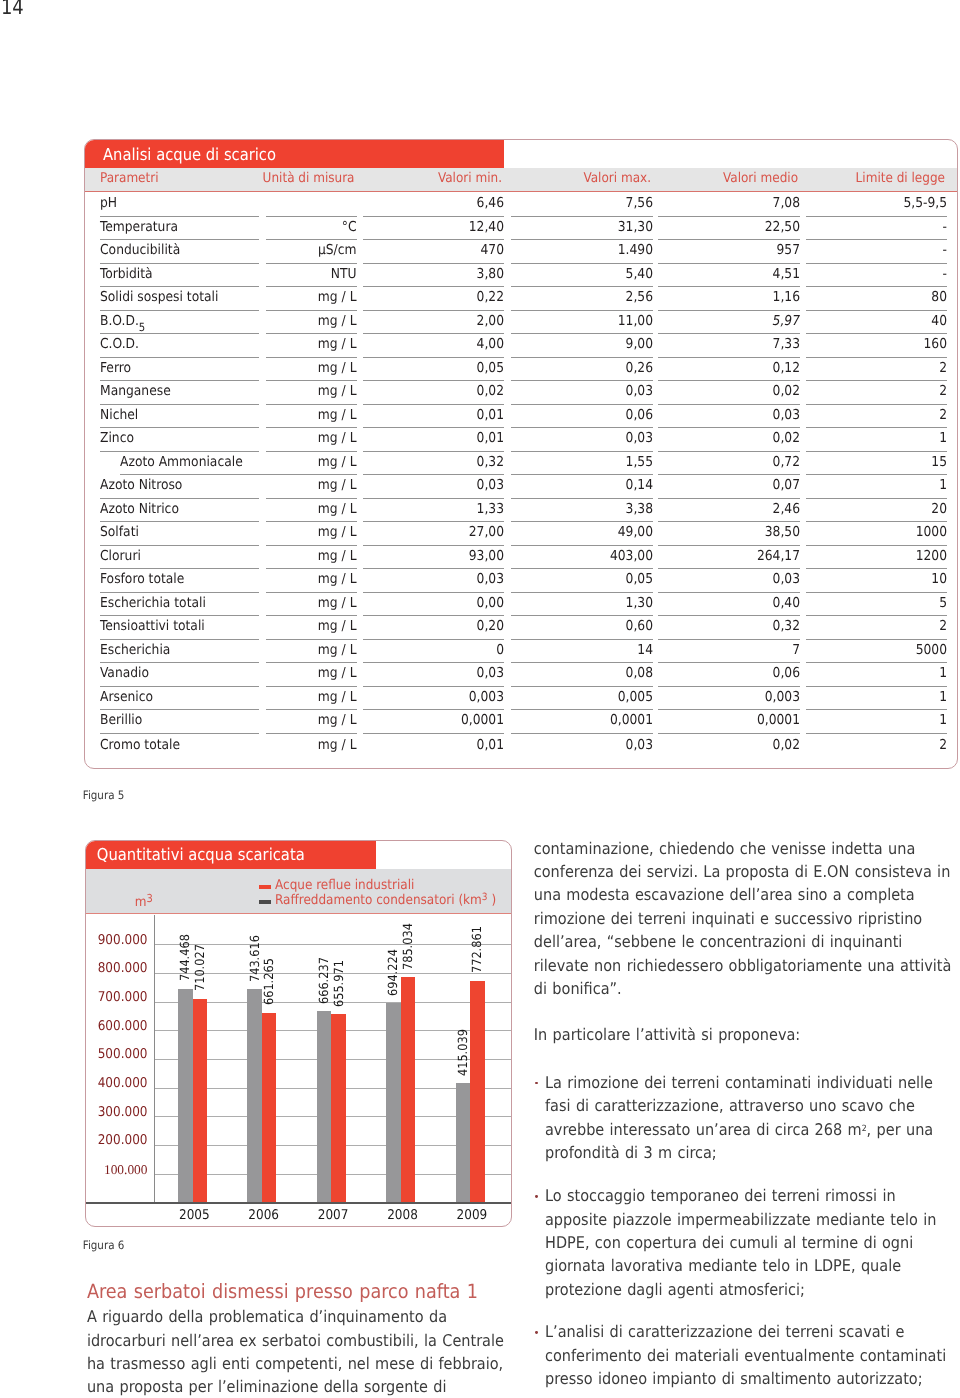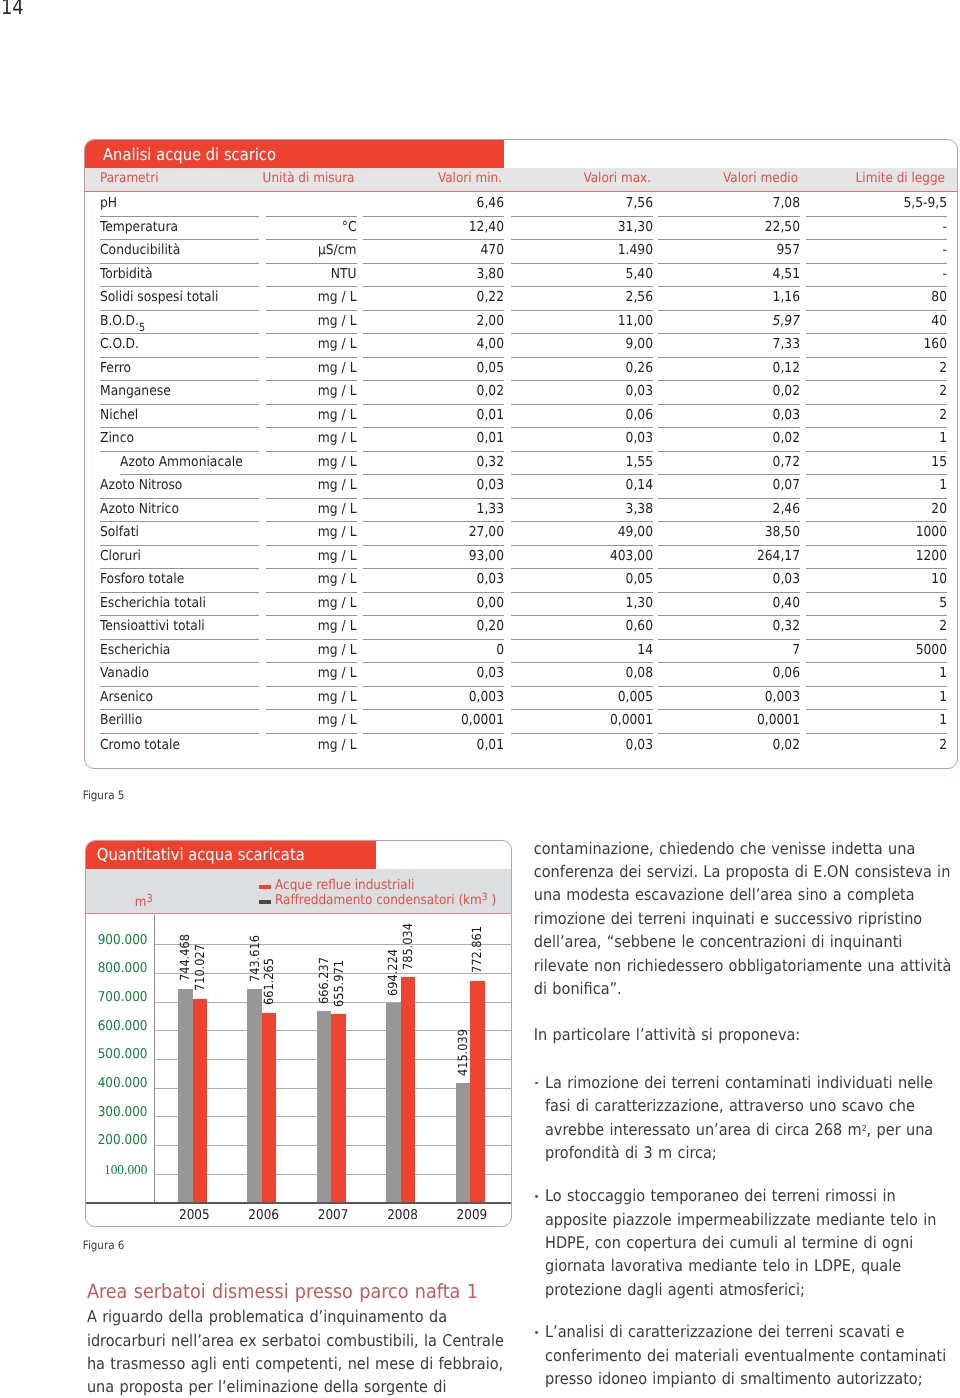--- a/index.html
+++ b/index.html
@@ -39,21 +39,21 @@
                     border-bottom:1px solid #e0837c;box-sizing:border-box;}
   .ccard .ylab{position:absolute;left:48.8px;top:26px;font-size:13.4px;color:#d9544a;}
   .ccard .ylab sup{font-size:11px;position:relative;top:-3.9px;line-height:0;vertical-align:baseline;}
   .lgitem{position:absolute;left:189px;font-size:13.4px;color:#d9544a;white-space:nowrap;}
   .lgmark{position:absolute;left:-16px;width:12px;height:4px;top:7px;}
 
   .plot{position:absolute;left:0;top:74px;width:100%;height:312px;}
   .gl{position:absolute;left:68.4px;right:0;height:1px;background:#adadad;}
   .axisY{position:absolute;left:68.4px;top:0px;width:1.1px;background:#8a8a8a;}
   .axisX{position:absolute;left:0;right:0;height:1.6px;background:#585858;}
-  .ytick{position:absolute;right:363.5px;font-size:13.4px;color:#15803d;white-space:nowrap;text-align:right;}
+  .ytick{position:absolute;right:363.5px;font-size:13.4px;color:#7f1d1d;white-space:nowrap;text-align:right;}
   .xtick{position:absolute;font-size:13.4px;color:#1a1a1a;text-align:center;}
   .bar{position:absolute;width:14.5px;}
   .blab{position:absolute;font-size:12.6px;line-height:12.6px;color:#1a1a1a;white-space:nowrap;
         transform-origin:0 0;transform:rotate(-90deg);}
 
   
   .col{position:absolute;font-size:16.1px;color:#3c3c3c;word-spacing:0.75px;}
   .tline{position:absolute;white-space:nowrap;line-height:16.1px;}
   .bdot{position:absolute;width:2.8px;height:2.8px;border-radius:50%;background:#8e3b3b;}
   .rcol{left:0;top:0;width:960px;height:1398px;}

